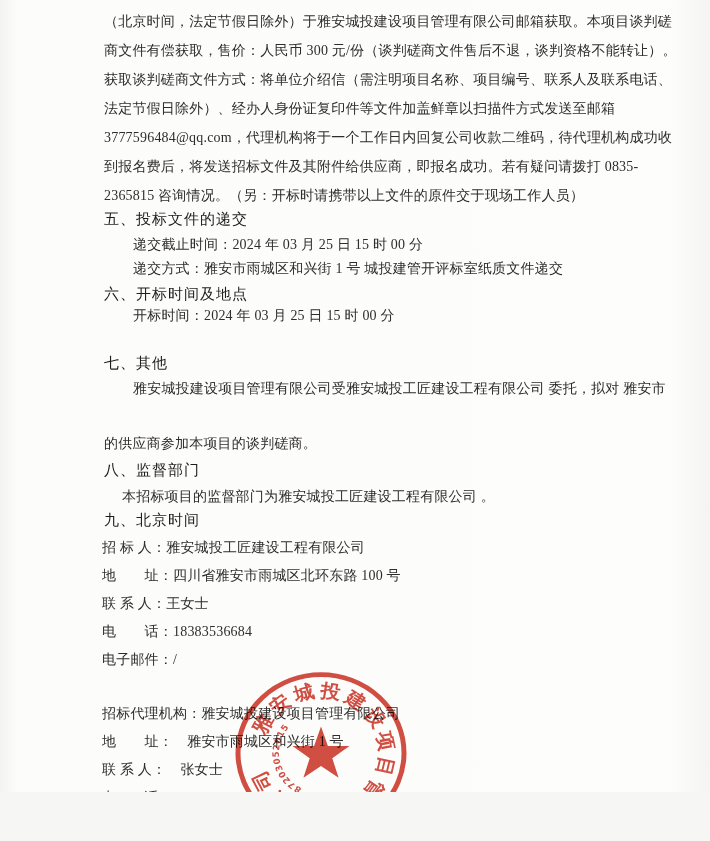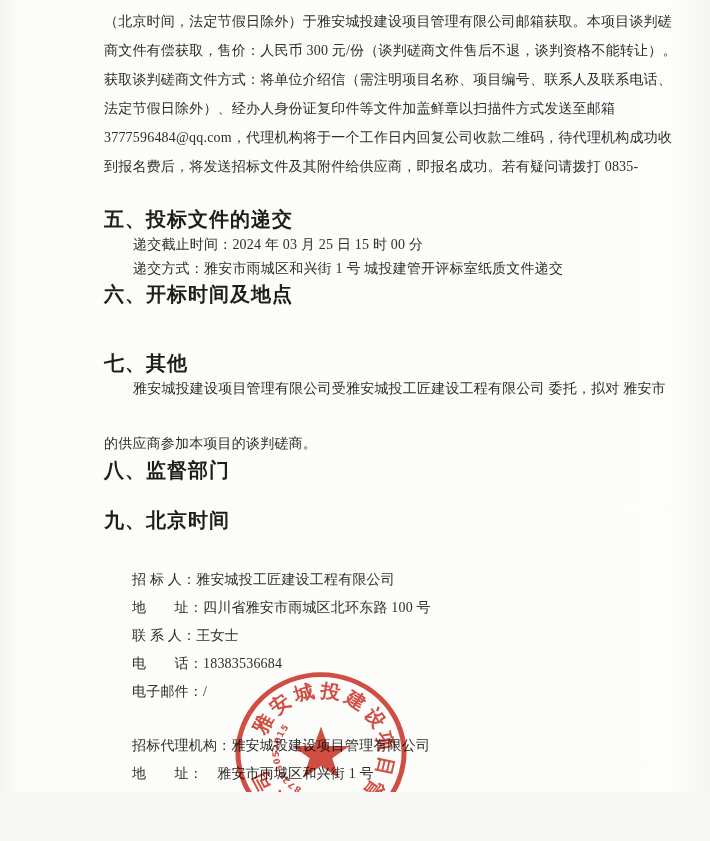--- a/index.html
+++ b/index.html
@@ -13,24 +13,24 @@
     background:linear-gradient(90deg,#f3f3f1 0,#fcfcfa 18px,#fdfdfc 670px,#f4f4f2 710px);
     color:#2b2b2b;
   }
   .line{
     position:absolute;left:104px;
     font-size:14px;line-height:20px;white-space:nowrap;
     letter-spacing:0.2px;color:#2e2d2b;
   }
   .indent1{left:133px;}
   .indent2{left:122px;}
-  .contact{left:132px;margin-top:32px;}
+  .contact{left:102px;}
   .heading{
     position:absolute;left:104px;
-    font-size:20px;font-weight:bold;line-height:22px;white-space:nowrap;
+    font-size:15px;font-weight:normal;line-height:22px;white-space:nowrap;
     letter-spacing:1px;color:#1e1d1b;
   }
   .lbl{display:inline;}
   
   #seal{
     position:absolute;left:231px;top:668px;width:180px;height:170px;
     mix-blend-mode:multiply;opacity:0.9;
   }
   #seal svg{display:block;}
   .seal-char{
@@ -48,32 +48,35 @@
 <body>
 
 <div id="page">
 
   <div class="line" style="top:12px">（北京时间，法定节假日除外）于雅安城投建设项目管理有限公司邮箱获取。本项目谈判磋</div>
   <div class="line" style="top:41px">商文件有偿获取，售价：人民币 300 元/份（谈判磋商文件售后不退，谈判资格不能转让）。</div>
   <div class="line" style="top:70px">获取谈判磋商文件方式：将单位介绍信（需注明项目名称、项目编号、联系人及联系电话、</div>
   <div class="line" style="top:99px">法定节假日除外）、经办人身份证复印件等文件加盖鲜章以扫描件方式发送至邮箱</div>
   <div class="line" style="top:128px">3777596484@qq.com，代理机构将于一个工作日内回复公司收款二维码，待代理机构成功收</div>
   <div class="line" style="top:157px">到报名费后，将发送招标文件及其附件给供应商，即报名成功。若有疑问请拨打 0835-</div>
+  <div class="line" style="top:186px">2365815 咨询情况。（另：开标时请携带以上文件的原件交于现场工作人员）</div>
 
   <div class="heading" style="top:208px">五、投标文件的递交</div>
   <div class="line indent1" style="top:235px">递交截止时间：2024 年 03 月 25 日 15 时 00 分</div>
   <div class="line indent1" style="top:259px">递交方式：雅安市雨城区和兴街 1 号 城投建管开评标室纸质文件递交</div>
 
   <div class="heading" style="top:283px">六、开标时间及地点</div>
+  <div class="line indent1" style="top:306px">开标时间：2024 年 03 月 25 日 15 时 00 分</div>
 
   <div class="heading" style="top:352px">七、其他</div>
   <div class="line indent1" style="top:379px">雅安城投建设项目管理有限公司受雅安城投工匠建设工程有限公司 委托，拟对 雅安市</div>
   <div class="line" style="top:434px">的供应商参加本项目的谈判磋商。</div>
 
   <div class="heading" style="top:459px">八、监督部门</div>
+  <div class="line indent2" style="top:487px">本招标项目的监督部门为雅安城投工匠建设工程有限公司 。</div>
 
   <div class="heading" style="top:509px">九、北京时间</div>
 
   <div class="line contact" style="top:538px">
     <span class="lbl">招 标 人：</span><span>雅安城投工匠建设工程有限公司</span>
   </div>
   <div class="line contact" style="top:566px">
     <span class="lbl">地　　址：</span><span>四川省雅安市雨城区北环东路 100 号</span>
   </div>
   <div class="line contact" style="top:594px">

